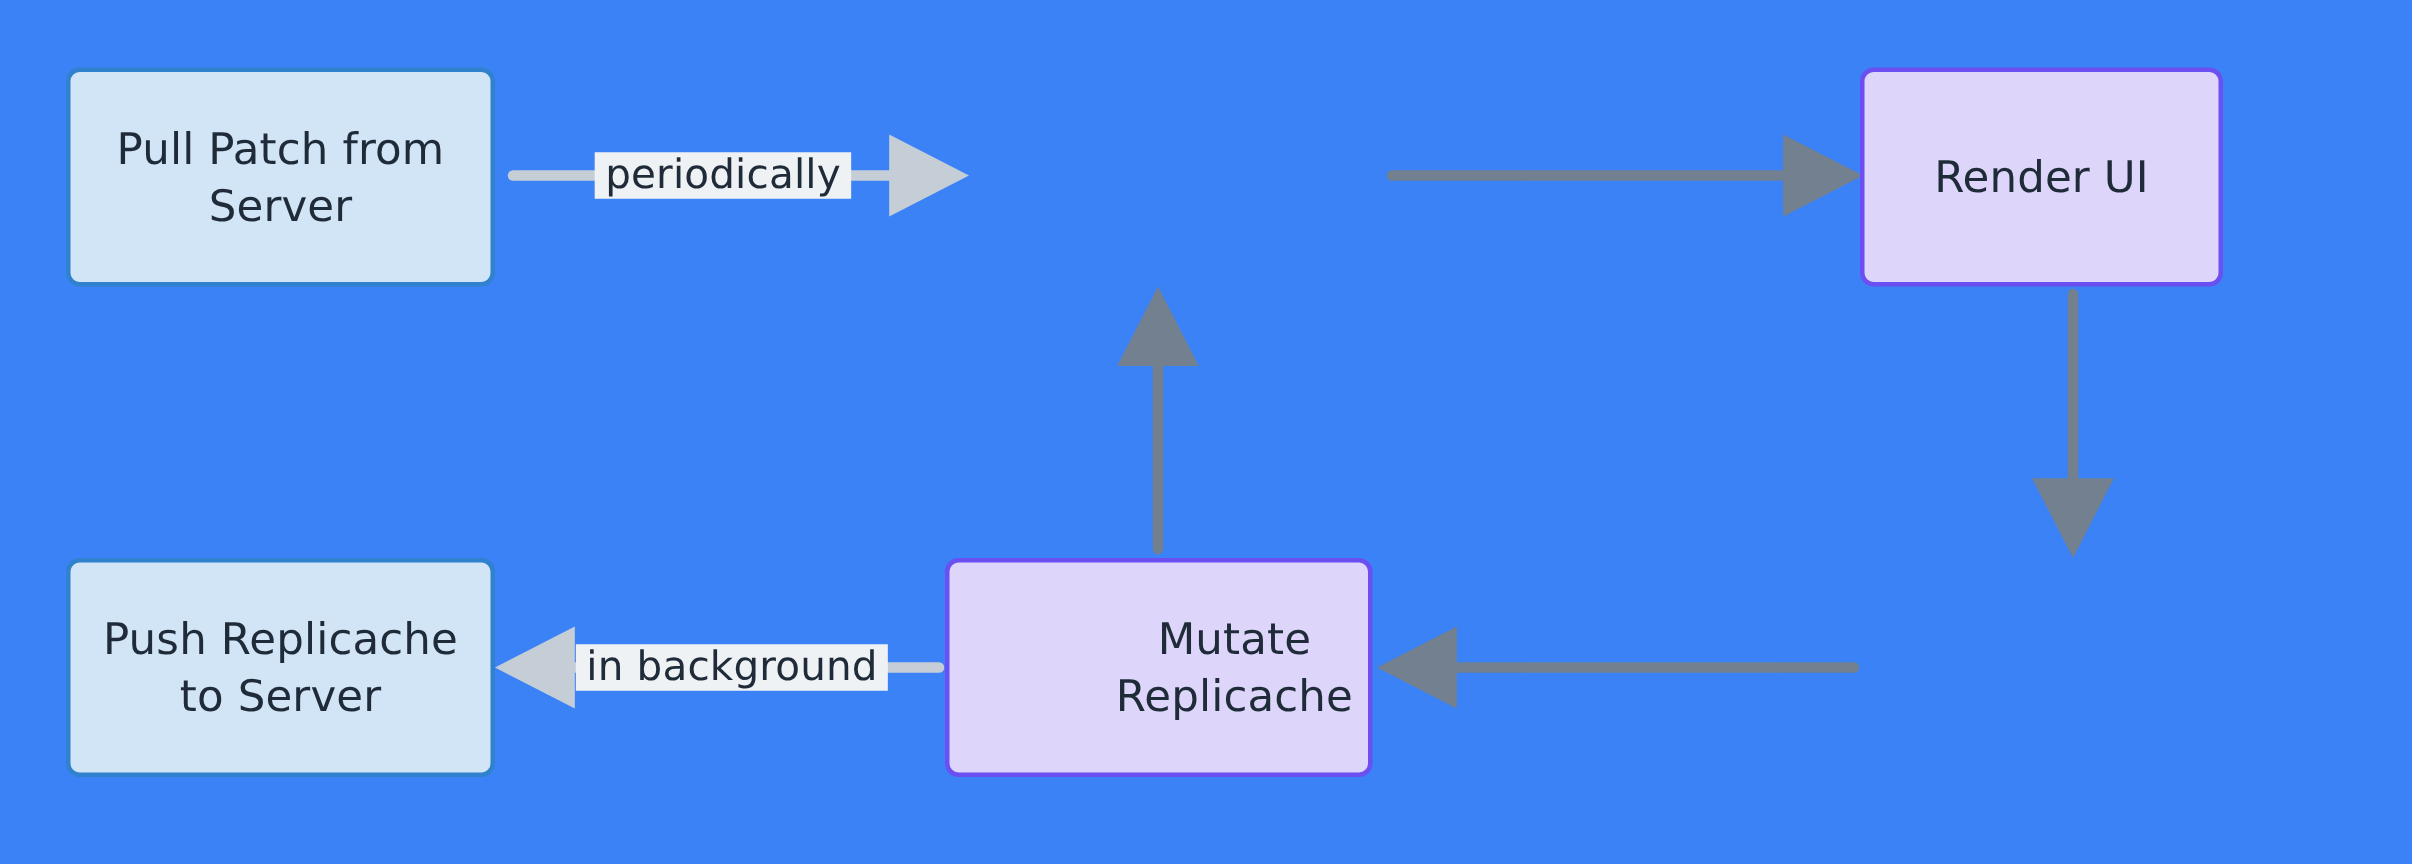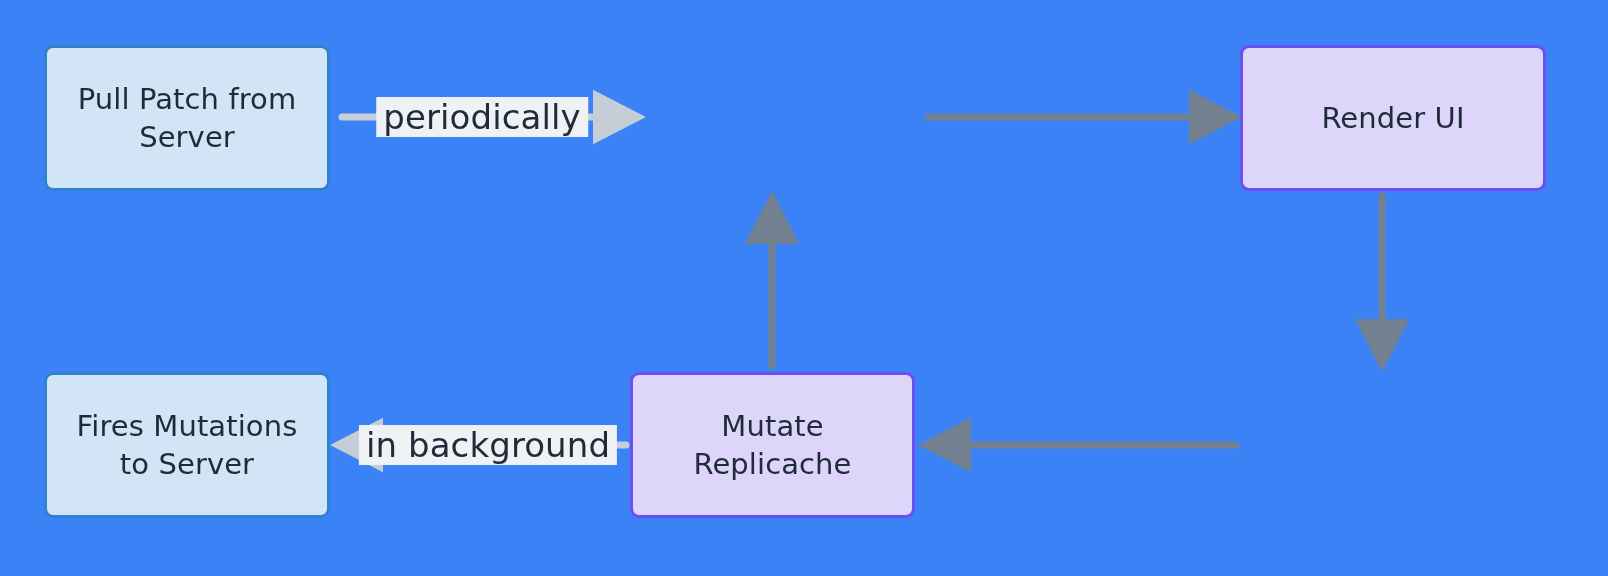--- a/index.html
+++ b/index.html
@@ -52,21 +52,21 @@
     border-color: #6b4ff0;
   }
   .node-label {
     display: block;
     padding: 0 10px;
     white-space: pre-line;
   }
   .edge-label {
     position: absolute;
     transform: translate(-50%, -50%);
-    font-size: 34px;
+    font-size: 27px;
     color: #1f2b38;
     white-space: nowrap;
     background: #eff2f5;
     padding: 0 7px;
     z-index: 3;
     letter-spacing: 0.1px;
   }
 </style>
 </head>
 <body>
@@ -107,30 +107,30 @@
       <line x1="772" y1="366" x2="772" y2="205" stroke="#72808f" stroke-width="7" stroke-linecap="round" marker-end="url(#arrow-solid)"></line>
     </g>
   </svg>
 
   <div class="node blue" style="left:44px; top:45px; width:286px; height:146px;">
     <span class="node-label">Pull Patch from
 Server</span>
   </div>
 
 
-  <div class="node purple" style="left:1240px; top:45px; width:306px; height:146px;align-items:center;">
+  <div class="node purple" style="left:1240px; top:45px; width:242px; height:146px;align-items:center;">
     <span class="node-label">Render UI</span>
   </div>
 
   <div class="node blue" style="left:44px; top:372px; width:286px; height:146px;">
-    <span class="node-label">Fires Mutations
+    <span class="node-label">Push Replicache
 to Server</span>
   </div>
 
-  <div class="node purple" style="left:630px; top:372px; width:285px; height:146px;">
+  <div class="node purple" style="left:630px; top:372px; width:285px; height:146px;justify-content:flex-end;">
     <span class="node-label">Mutate
 Replicache</span>
   </div>
 
 
   <div class="edge-label" style="left:482px; top:117px;">periodically</div>
 
   <div class="edge-label" style="left:488px; top:445px;text-align:center;">in background</div>
 
 </div>

